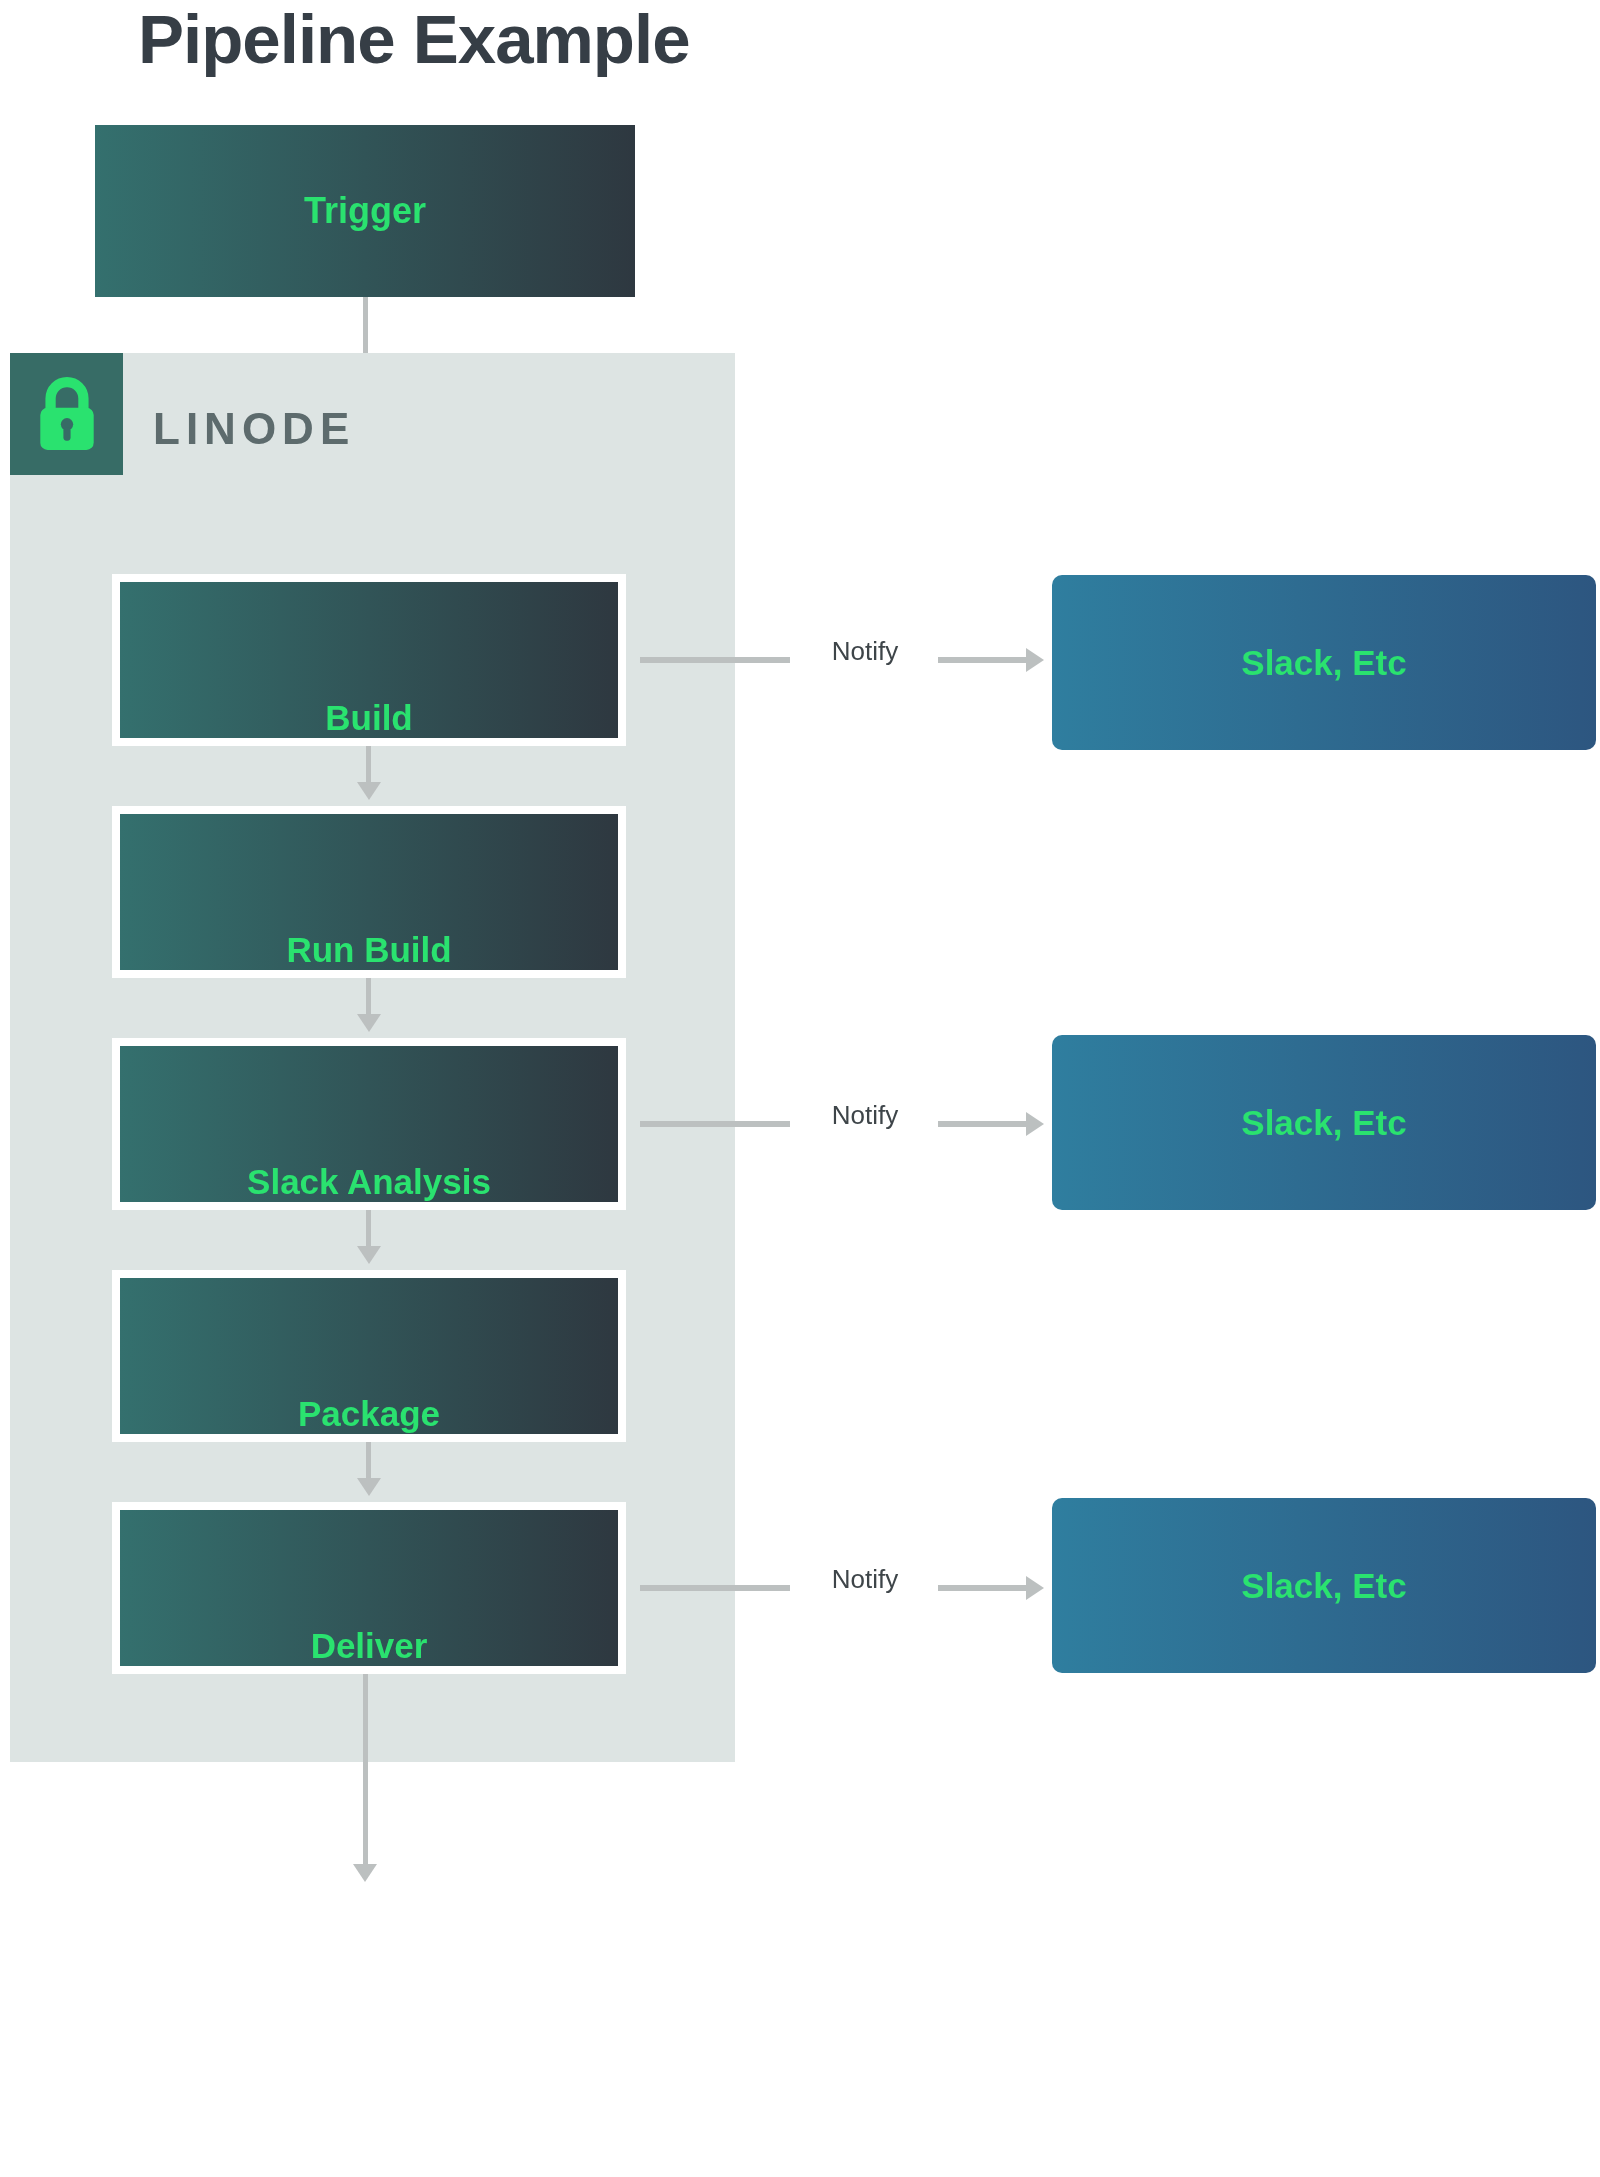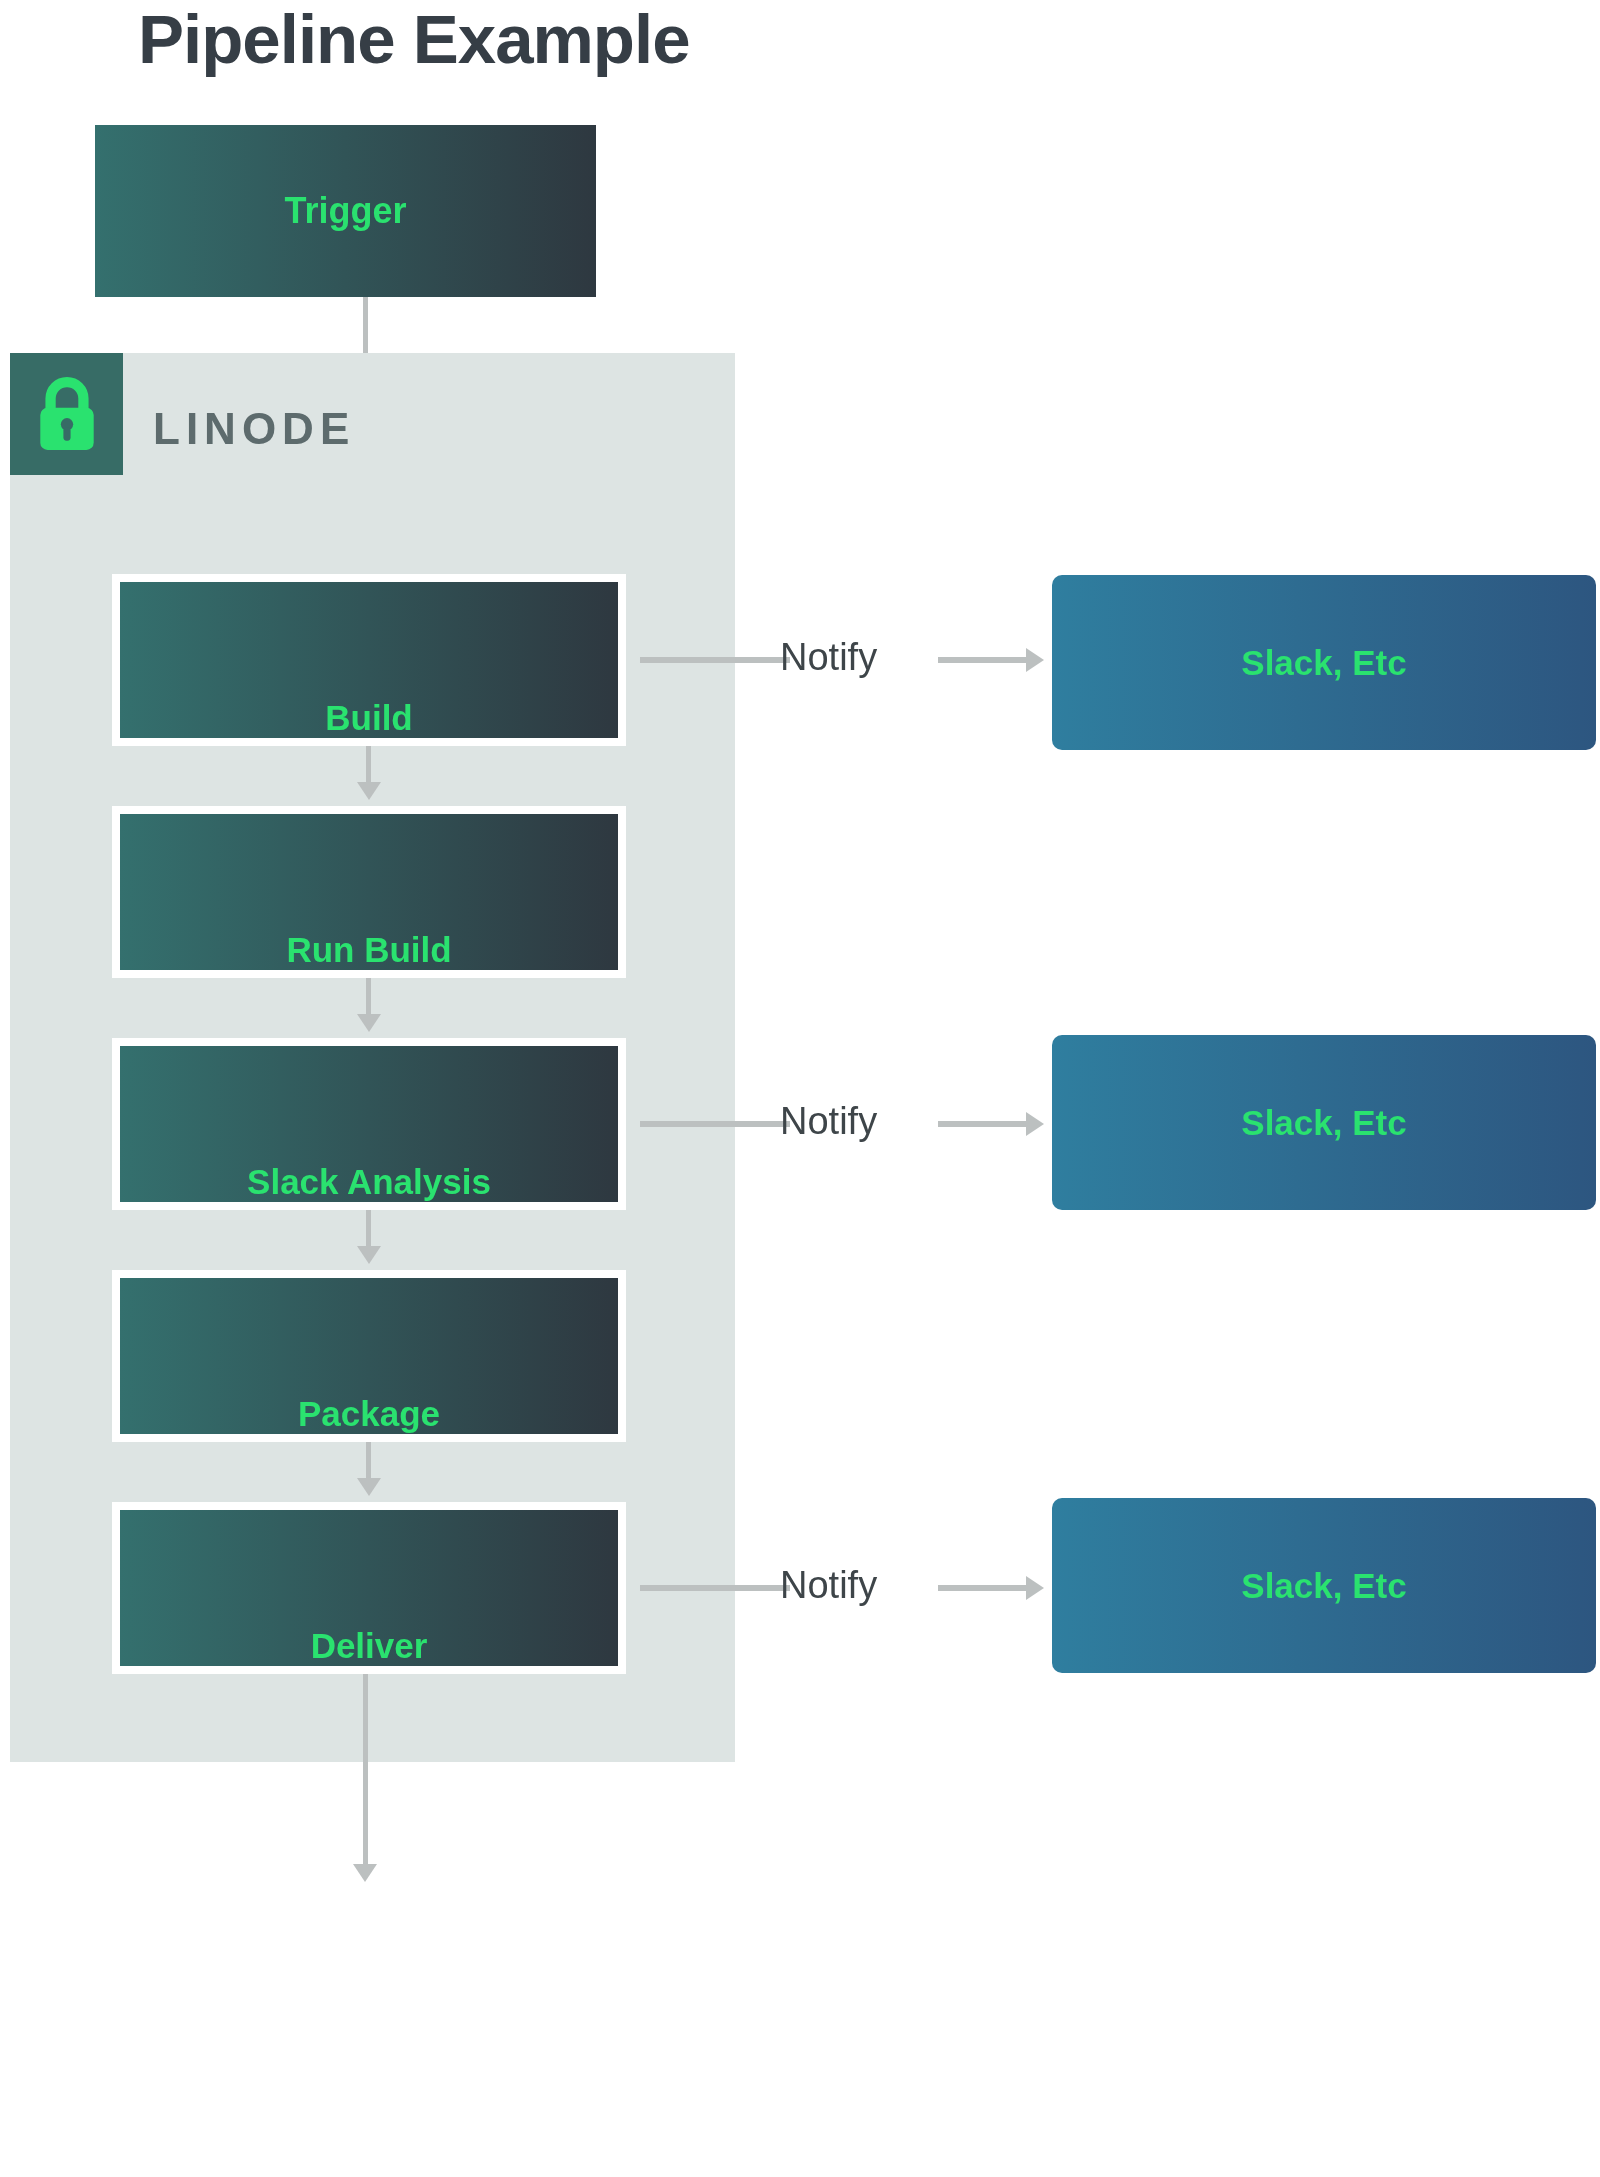--- a/index.html
+++ b/index.html
@@ -26,21 +26,21 @@
     position:absolute;left:106px;top:0px;width:700px;
     font-size:69px;font-weight:800;letter-spacing:-1px;color:var(--title-text);margin-left:32px;
   }
   .node{
     position:absolute;display:flex;align-items:center;justify-content:center;
     background:linear-gradient(90deg,var(--stage-gradient-from),var(--stage-gradient-to));
   }
   .node-label{
     color:var(--accent-green);font-weight:bold;font-size:36px;
   }
-  .trigger{left:95px;top:125px;width:501px;height:172px;}
+  .trigger{left:95px;top:125px;width:540px;height:172px;}
   .group{
     position:absolute;left:10px;top:353px;width:725px;height:1409px;
     background:var(--group-background);
   }
   .badge{
     position:absolute;left:10px;top:353px;width:113px;height:122px;
     background:var(--badge-background);
     display:flex;align-items:center;justify-content:center;
   }
   .group-label{
@@ -71,22 +71,22 @@
     position:absolute;width:0;height:0;
     border-left:12px solid transparent;border-right:12px solid transparent;
     border-top:18px solid var(--connector-gray);
   }
   .head-right{
     position:absolute;width:0;height:0;
     border-top:12px solid transparent;border-bottom:12px solid transparent;
     border-left:18px solid var(--connector-gray);
   }
   .notify-label{
-    position:absolute;width:170px;text-align:left;
-    font-size:38px;color:var(--notify-text);
+    position:absolute;width:170px;text-align:center;
+    font-size:26px;color:var(--notify-text);
   }
   .cloud{position:absolute;left:143px;top:1895px;width:455px;height:282px;}
   .cloud svg{display:block;width:455px;height:282px;}
   .cloud-label{
     position:absolute;left:80px;top:145px;width:300px;text-align:center;
     color:var(--accent-green);font-weight:bold;font-size:36px;
   }
   .lock-svg{width:62px;height:76px;}
   .lock-shackle{fill:none;stroke:var(--accent-green);stroke-width:10;}
   .lock-body{fill:var(--accent-green);}

